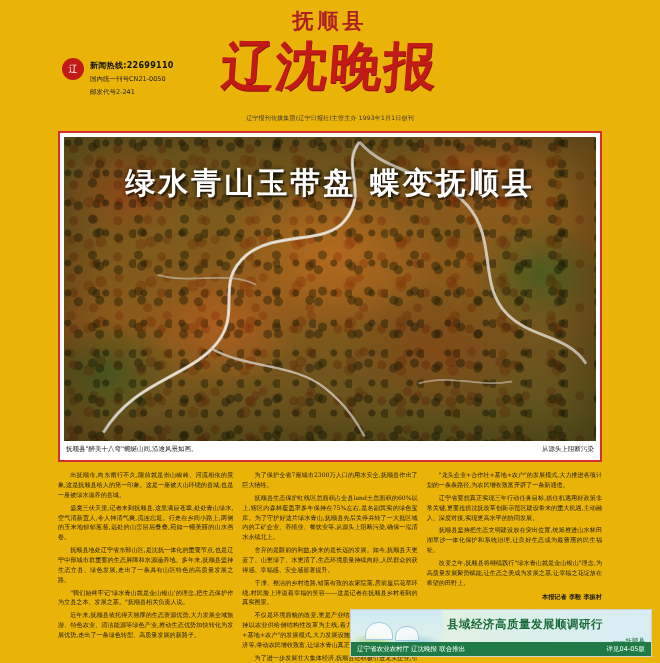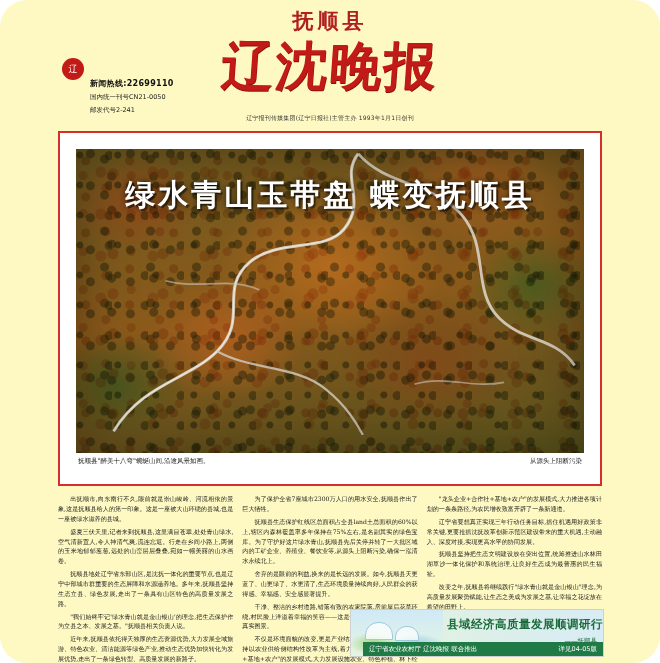--- a/index.html
+++ b/index.html
@@ -13,22 +13,21 @@
     font-family: "DejaVu Sans", "Liberation Sans", sans-serif;
     color: #111;
     overflow: hidden;
     position: relative;
   }
 
   .page {
     width: 660px;
     height: 663px;
     position: relative;
-    background: #fef9c3;
-    border-radius: 27px;
+    background: #eab308;
   }
 
   
   .county-title {
     text-align: center;
     font-family: "DejaVu Serif", "Liberation Serif", serif;
     font-size: 21px;
     font-weight: bold;
     color: #b02020;
     letter-spacing: 4px;
@@ -49,21 +48,21 @@
     letter-spacing: 2px;
     line-height: 1;
     padding-top: 8px;
     text-shadow: 0.5px 0.5px 0 #8d0f0c;
     transform: skewX(-4deg);
   }
 
   .left-block {
     position: absolute;
     left: 62px;
-    top: 44px;
+    top: 26px;
     width: 150px;
     font-size: 6.5px;
     line-height: 1.9;
     color: #222;
   }
   .left-block .hot {
     font-size: 8px;
     font-weight: bold;
     color: #111;
     letter-spacing: 0.3px;
@@ -107,21 +106,21 @@
     font-size: 6px;
     color: #333;
     margin-top: -4px;
     letter-spacing: 0.2px;
   }
 
   
   .feature {
     margin: 8px 58px 0 58px;
     border: 2px solid #d32f2f;
-    padding: 16px;
+    padding: 4px;
     background: #fff;
     position: relative;
   }
 
   .photo-wrap {
     position: relative;
     height: 304px;
     overflow: hidden;
     background: #6b5a2a;
   }
@@ -222,20 +221,21 @@
   
   .banner {
     position: absolute;
     left: 350px;
     bottom: 6px;
     width: 252px;
     height: 46px;
     border: 1px solid #cfcfcf;
     background: linear-gradient(90deg, #e8f3d8 0%, #dcefe9 55%, #d8ecf5 100%);
     overflow: hidden;
+    padding-left: 48px;
   }
   .banner-art {
     position: absolute;
     left: 0; top: 0;
     width: 92px; height: 100%;
     background:
       radial-gradient(ellipse 34px 16px at 22px 34px, #9fd17a 0%, rgba(159,209,122,0) 70%),
       radial-gradient(ellipse 40px 18px at 66px 36px, #8cc8e8 0%, rgba(140,200,232,0) 70%),
       linear-gradient(180deg, #cfe9f7 0%, #e6f5e0 100%);
   }
@@ -279,21 +279,20 @@
     bottom: 0;
     height: 14px;
     background: #1f7a45;
     color: #fff;
     font-size: 6.5px;
     line-height: 14px;
     display: flex;
     justify-content: space-between;
     padding: 0 6px;
     box-sizing: border-box;
-    margin-left: 12px;
   }
 </style>
 </head>
 <body>
 
 <div class="page">
 
   <div class="county-title">抚顺县</div>
 
   <div class="masthead">

